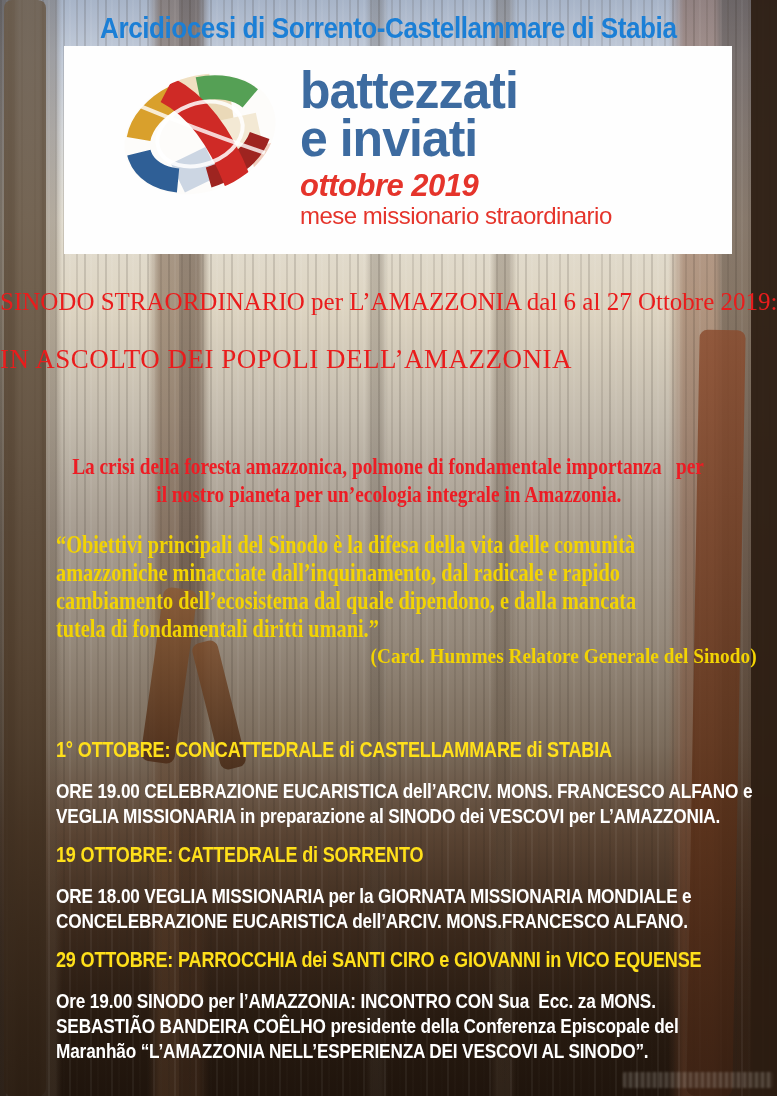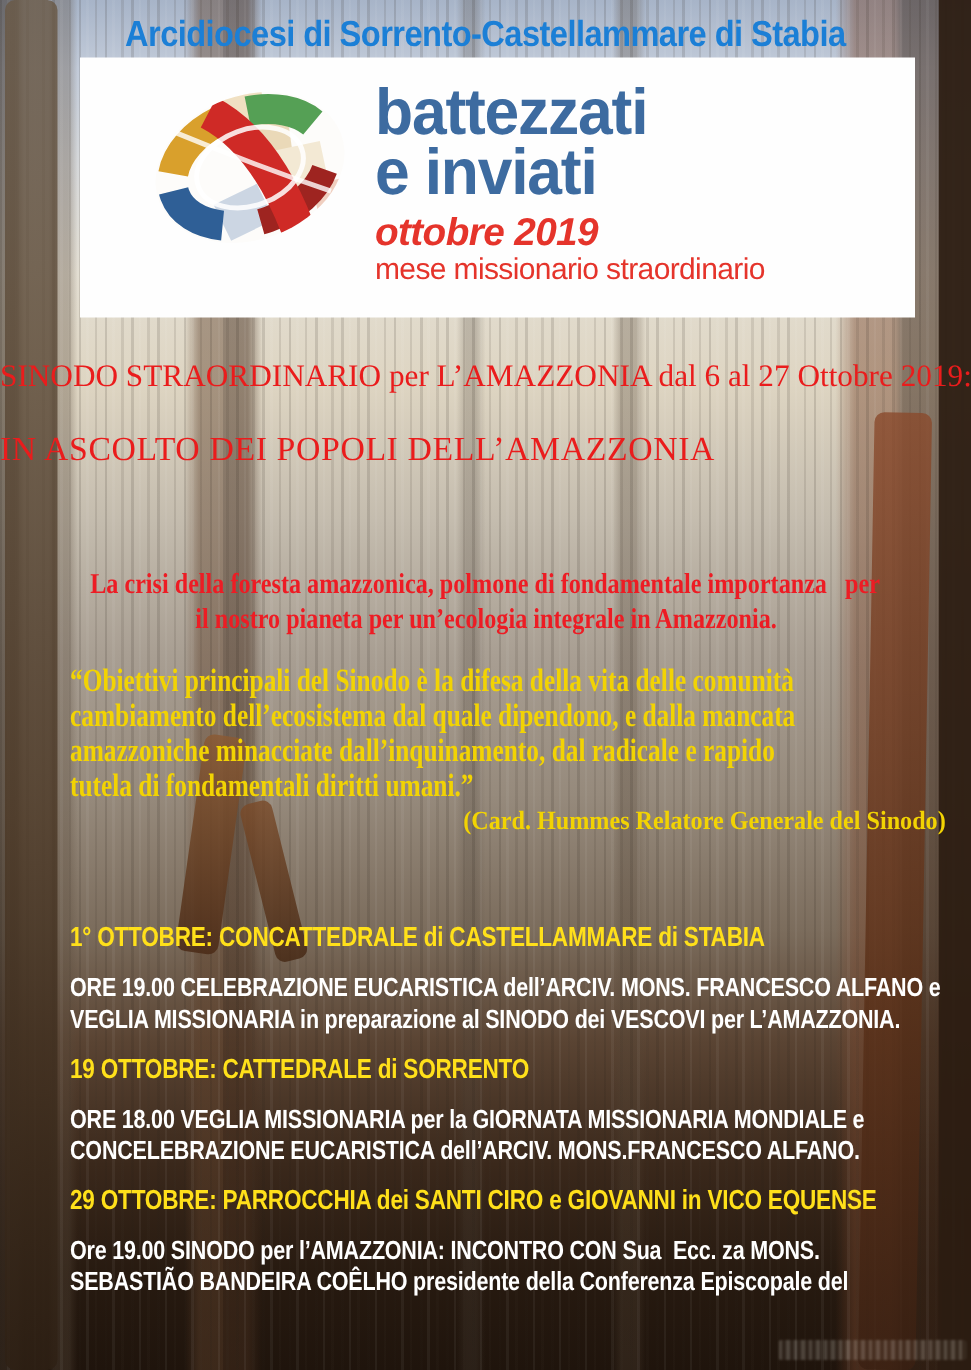--- a/index.html
+++ b/index.html
@@ -146,22 +146,22 @@
       <span class="nowrap">IN ASCOLTO DEI POPOLI DELL’AMAZZONIA</span>
     </div>
 
     <div class="crisis serif">
       <div class="line"><span class="nowrap">La crisi della foresta amazzonica, polmone di fondamentale importanza   per</span></div>
       <div class="line"><span class="nowrap">il nostro pianeta per un’ecologia integrale in Amazzonia.</span></div>
     </div>
 
     <div class="quote serif">
       <div class="line"><span class="nowrap">“Obiettivi principali del Sinodo è la difesa della vita delle comunità</span></div>
+      <div class="line"><span class="nowrap">amazzoniche minacciate dall’inquinamento, dal radicale e rapido</span></div>
       <div class="line"><span class="nowrap">cambiamento dell’ecosistema dal quale dipendono, e dalla mancata</span></div>
-      <div class="line"><span class="nowrap">amazzoniche minacciate dall’inquinamento, dal radicale e rapido</span></div>
       <div class="line"><span class="nowrap">tutela di fondamentali diritti umani.”</span></div>
     </div>
     <div class="attribution serif">
       <span class="nowrap">(Card. Hummes Relatore Generale del Sinodo)</span>
     </div>
 
     <div class="events">
 
       <div class="event-heading">
         <span class="nowrap">1° OTTOBRE: CONCATTEDRALE di CASTELLAMMARE di STABIA</span>
@@ -178,20 +178,21 @@
         <div class="line"><span class="nowrap">ORE 18.00 VEGLIA MISSIONARIA per la GIORNATA MISSIONARIA MONDIALE e</span></div>
         <div class="line"><span class="nowrap">CONCELEBRAZIONE EUCARISTICA dell’ARCIV. MONS.FRANCESCO ALFANO.</span></div>
       </div>
 
       <div class="event-heading">
         <span class="nowrap">29 OTTOBRE: PARROCCHIA dei SANTI CIRO e GIOVANNI in VICO EQUENSE</span>
       </div>
       <div class="event-details">
         <div class="line"><span class="nowrap">Ore 19.00 SINODO per l’AMAZZONIA: INCONTRO CON Sua  Ecc. za MONS.</span></div>
         <div class="line"><span class="nowrap">SEBASTIÃO BANDEIRA COÊLHO presidente della Conferenza Episcopale del</span></div>
+        <div class="line"><span class="nowrap">Maranhão “L’AMAZZONIA NELL’ESPERIENZA DEI VESCOVI AL SINODO”.</span></div>
       </div>
 
     </div>
 
   </div>
 
   <div class="watermark"></div>
 </div>
 
 </body></html>

